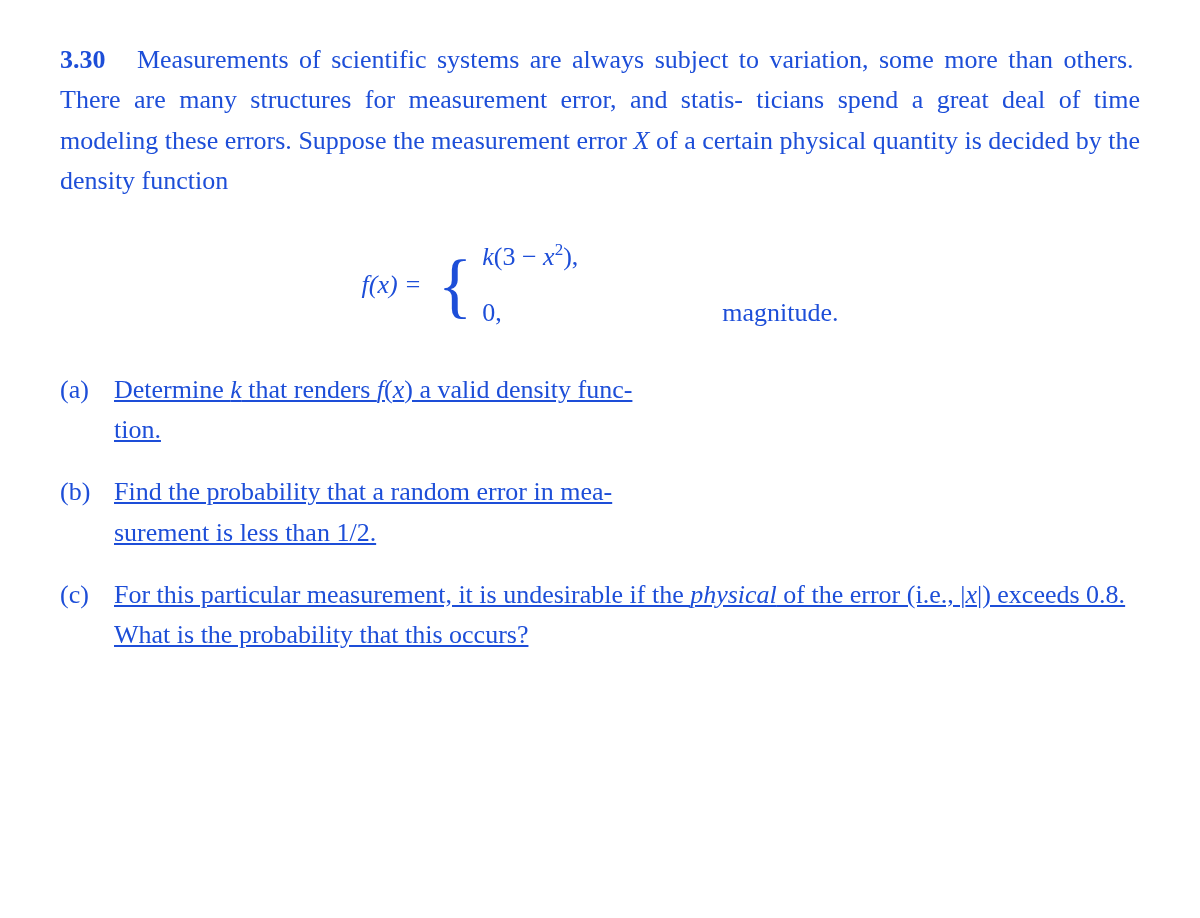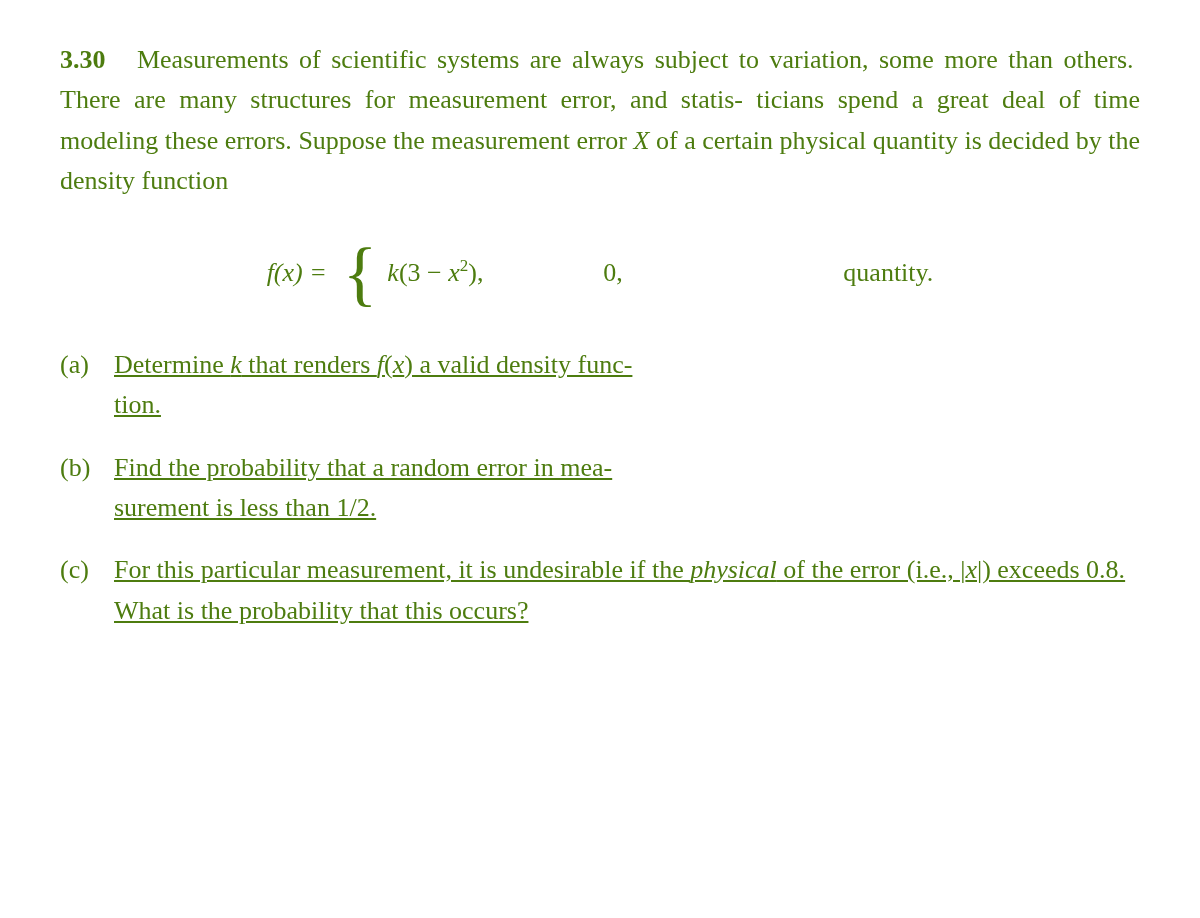--- a/index.html
+++ b/index.html
@@ -17,21 +17,21 @@
       justify-content: center;
       padding: 40px 60px;
       font-family: "Computer Modern", "Latin Modern", Georgia, "Times New Roman", serif;
     }
 
     .content {
       max-width: 1080px;
       width: 100%;
       font-size: 26px;
       line-height: 1.55;
-      color: #4d7c0f;
+      color: #1d4ed8;
       text-align: justify;
     }
 
     .problem-header {
       display: inline;
       font-weight: bold;
     }
 
     .intro-text {
       display: inline;
@@ -60,21 +60,21 @@
 
     .big-brace {
       font-size: 72px;
       line-height: 1;
       font-weight: 100;
       font-family: "Computer Modern", Georgia, serif;
     }
 
     .cases {
       display: flex;
-      flex-direction: row;
+      flex-direction: column;
       gap: 16px;
     }
 
     .case-row {
       display: flex;
       align-items: center;
       gap: 40px;
       font-size: 26px;
     }
 
@@ -149,21 +149,21 @@
     <div class="brace-container">
       <div class="big-brace">{</div>
       <div class="cases">
         <div class="case-row">
           <div class="case-formula">
             <span class="math-italic">k</span>(3 − <span class="math-italic">x</span><sup>2</sup>),
           </div>
         </div>
         <div class="case-row">
           <div class="case-formula">0,</div>
-          <div class="case-condition">quantity.</div>
+          <div class="case-condition">magnitude.</div>
         </div>
       </div>
     </div>
   </div>
 
   <div class="parts">
 
     <div class="part">
       <span class="part-label">(a)</span>
       <span class="part-text">

